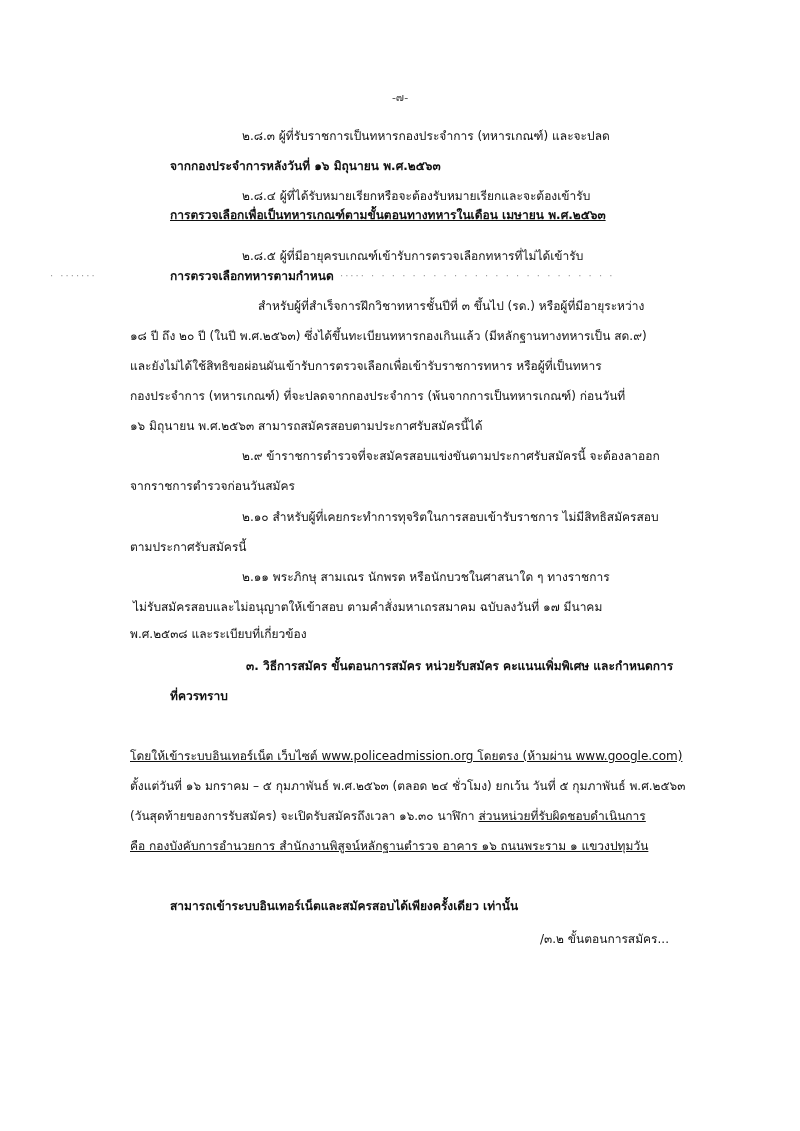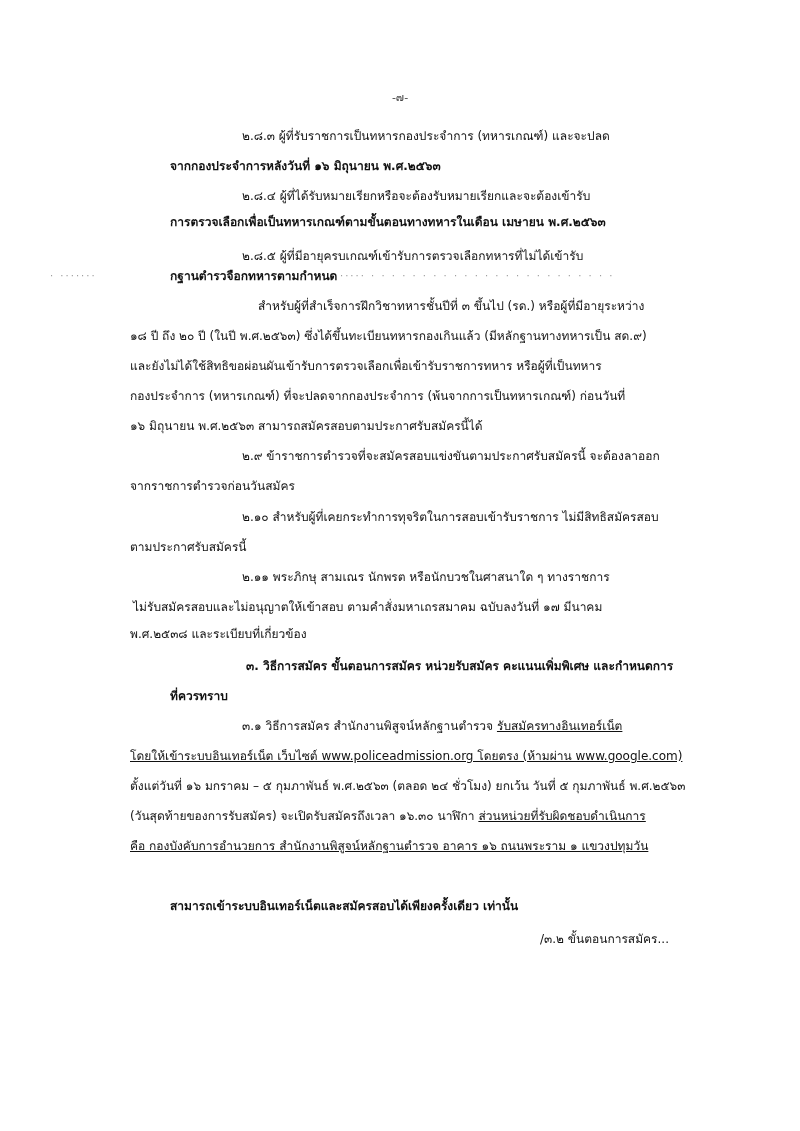--- a/index.html
+++ b/index.html
@@ -26,25 +26,25 @@
 <body>
 
 <div class="page">
 
   <div class="pnum">-๗-</div>
 
   <div class="ln" style="left:242px; top:126px;">๒.๘.๓ ผู้ที่รับราชการเป็นทหารกองประจำการ (ทหารเกณฑ์) และจะปลด</div>
   <div class="ln bold" style="left:130px; top:156px;">จากกองประจำการหลังวันที่ ๑๖ มิถุนายน พ.ศ.๒๕๖๓</div>
 
   <div class="ln" style="left:242px; top:186px;">๒.๘.๔ ผู้ที่ได้รับหมายเรียกหรือจะต้องรับหมายเรียกและจะต้องเข้ารับ</div>
-  <div class="ln bold" style="left:130px; top:212px;">การตรวจเลือกเพื่อเป็นทหารเกณฑ์ตามขั้นตอนทางทหารในเดือน เมษายน พ.ศ.๒๕๖๓</div>
+  <div class="ln bold" style="left:130px; top:205px;text-decoration:underline;">การตรวจเลือกเพื่อเป็นทหารเกณฑ์ตามขั้นตอนทางทหารในเดือน เมษายน พ.ศ.๒๕๖๓</div>
 
   <div class="ln" style="left:242px; top:246px;">๒.๘.๕ ผู้ที่มีอายุครบเกณฑ์เข้ารับการตรวจเลือกทหารที่ไม่ได้เข้ารับ</div>
   <div class="dots" style="left:50px; top:270px;">· ·······</div>
-  <div class="ln bold" style="left:130px; top:266px;">กฐานตำรวจือกทหารตามกำหนด</div>
+  <div class="ln bold" style="left:130px; top:266px;">การตรวจเลือกทหารตามกำหนด</div>
   <div class="dots" style="left:340px; top:270px;">·····   · · · · ·  · · · · · ·   · · · · ·  · ·  · · · · · ·</div>
 
   <div class="ln" style="left:258px; top:296px;">สำหรับผู้ที่สำเร็จการฝึกวิชาทหารชั้นปีที่ ๓ ขึ้นไป (รด.) หรือผู้ที่มีอายุระหว่าง</div>
   <div class="ln" style="left:130px; top:326px;">๑๘ ปี ถึง ๒๐ ปี (ในปี พ.ศ.๒๕๖๓) ซึ่งได้ขึ้นทะเบียนทหารกองเกินแล้ว (มีหลักฐานทางทหารเป็น สด.๙)</div>
   <div class="ln" style="left:130px; top:386px;">กองประจำการ (ทหารเกณฑ์) ที่จะปลดจากกองประจำการ (พ้นจากการเป็นทหารเกณฑ์) ก่อนวันที่</div>
   <div class="ln" style="left:130px; top:356px;">และยังไม่ได้ใช้สิทธิขอผ่อนผันเข้ารับการตรวจเลือกเพื่อเข้ารับราชการทหาร หรือผู้ที่เป็นทหาร</div>
   <div class="ln" style="left:130px; top:416px;">๑๖ มิถุนายน พ.ศ.๒๕๖๓ สามารถสมัครสอบตามประกาศรับสมัครนี้ได้</div>
 
   <div class="ln" style="left:242px; top:446px;">๒.๙ ข้าราชการตำรวจที่จะสมัครสอบแข่งขันตามประกาศรับสมัครนี้ จะต้องลาออก</div>
   <div class="ln" style="left:130px; top:476px;">จากราชการตำรวจก่อนวันสมัคร</div>
@@ -52,23 +52,20 @@
   <div class="ln" style="left:242px; top:507px;">๒.๑๐ สำหรับผู้ที่เคยกระทำการทุจริตในการสอบเข้ารับราชการ ไม่มีสิทธิสมัครสอบ</div>
   <div class="ln" style="left:130px; top:537px;">ตามประกาศรับสมัครนี้</div>
 
   <div class="ln" style="left:242px; top:567px;">๒.๑๑ พระภิกษุ สามเณร นักพรต หรือนักบวชในศาสนาใด ๆ ทางราชการ</div>
   <div class="ln" style="left:133px; top:597px;">ไม่รับสมัครสอบและไม่อนุญาตให้เข้าสอบ ตามคำสั่งมหาเถรสมาคม ฉบับลงวันที่ ๑๗ มีนาคม</div>
   <div class="ln" style="left:130px; top:624px;">พ.ศ.๒๕๓๘ และระเบียบที่เกี่ยวข้อง</div>
 
   <div class="ln bold" style="left:206px; top:656px;">๓.  วิธีการสมัคร ขั้นตอนการสมัคร หน่วยรับสมัคร คะแนนเพิ่มพิเศษ และกำหนดการ</div>
   <div class="ln bold" style="left:130px; top:686px;">ที่ควรทราบ</div>
 
-  <div class="ln" style="left:242px; top:716px;">
-    <span>๓.๑ วิธีการสมัคร สำนักงานพิสูจน์หลักฐานตำรวจ </span><span class="u">รับสมัครทางอินเทอร์เน็ต</span>
-  </div>
   <div class="ln u" style="left:130px; top:746px;">โดยให้เข้าระบบอินเทอร์เน็ต เว็บไซต์ www.policeadmission.org โดยตรง (ห้ามผ่าน www.google.com)</div>
   <div class="ln" style="left:130px; top:776px;">ตั้งแต่วันที่ ๑๖ มกราคม – ๕ กุมภาพันธ์ พ.ศ.๒๕๖๓ (ตลอด ๒๔ ชั่วโมง) ยกเว้น วันที่ ๕ กุมภาพันธ์ พ.ศ.๒๕๖๓</div>
   <div class="ln" style="left:130px; top:806px;">
     <span>(วันสุดท้ายของการรับสมัคร) จะเปิดรับสมัครถึงเวลา ๑๖.๓๐ นาฬิกา </span><span class="u">ส่วนหน่วยที่รับผิดชอบดำเนินการ</span>
   </div>
   <div class="ln u" style="left:130px; top:836px;">คือ กองบังคับการอำนวยการ สำนักงานพิสูจน์หลักฐานตำรวจ อาคาร ๑๖ ถนนพระราม ๑ แขวงปทุมวัน</div>
   <div class="ln bold" style="left:130px; top:896px;">สามารถเข้าระบบอินเทอร์เน็ตและสมัครสอบได้เพียงครั้งเดียว เท่านั้น</div>
 
   <div class="ln" style="left:540px; top:929px;">/๓.๒ ขั้นตอนการสมัคร...</div>
 </div>

